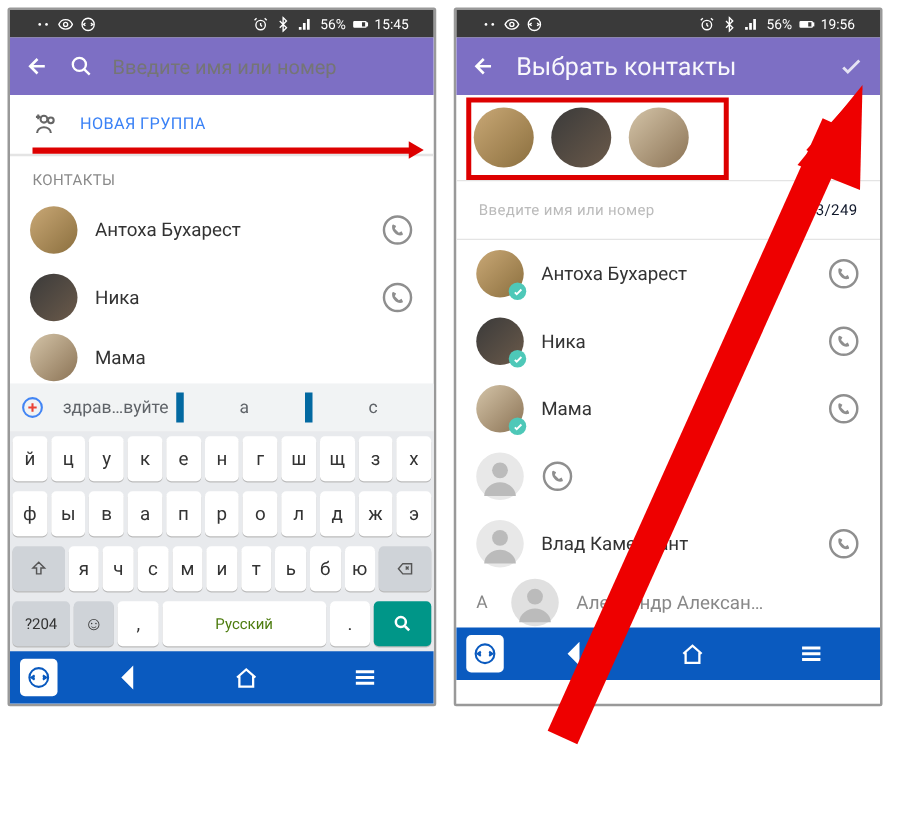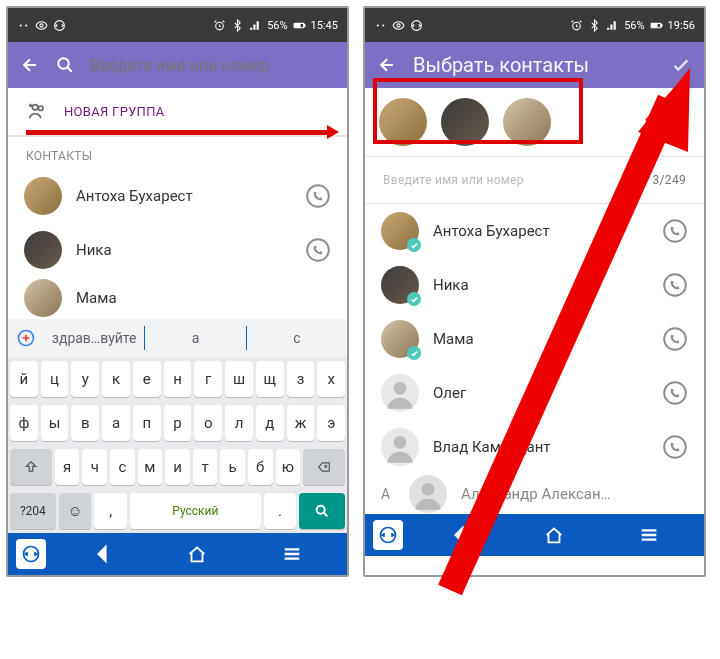--- a/index.html
+++ b/index.html
@@ -1,54 +1,54 @@
 <!DOCTYPE html>
 <html><head>
 <meta charset="utf-8">
 <style>
   * { box-sizing: border-box; margin: 0; padding: 0; font-family: Roboto, Arial, sans-serif; }
   body { background: #fff; width: 720px; height: 659px; position: relative; }
   .container { display: flex; gap: 14px; padding: 6px; }
   .phone { width: 343px; border: 2px solid #999; border-radius: 2px; background: #fff; overflow: hidden; position: relative; }
 
-  .statusbar { background: #3a3a3a; color: #fff; height: 34px; display: flex; align-items: center; justify-content: space-between; padding: 0 9px; font-size: 11px; }
+  .statusbar { background: #3a3a3a; color: #fff; height: 22px; display: flex; align-items: center; justify-content: space-between; padding: 0 20px; font-size: 11px; }
   .statusbar .left, .statusbar .right { display: flex; align-items: center; gap: 5px; }
   .statusbar svg { width: 13px; height: 13px; }
 
   .appbar { background: #7d6fc4; color: #fff; height: 46px; display: flex; align-items: center; padding: 0 12px; gap: 16px; }
   .appbar .back { width: 20px; height: 20px; }
   .appbar .search-ic { width: 18px; height: 18px; }
   .appbar .title { font-size: 20px; flex: 1; opacity: 0.95; }
   .appbar .check { width: 22px; height: 22px; margin-left: auto; opacity: 0.8; }
 
-  .option-row { display: flex; align-items: center; height: 46px; padding: 0 18px; gap: 16px; font-size: 13px; color: #701a75; letter-spacing: 0.3px; }
+  .option-row { display: flex; align-items: center; height: 46px; padding: 0 18px; gap: 16px; font-size: 13px; color: #3b82f6; letter-spacing: 0.3px; }
   .option-row .ic { width: 22px; height: 22px; color: #666; }
   .divider { height: 1px; background: #e4e4e4; }
 
   .red-underline { height: 5px; background: #d00; margin: -4px 18px 0 18px; position: relative; }
   .red-underline::after { content: ""; position: absolute; right: -10px; top: -5px; border-left: 12px solid #d00; border-top: 7px solid transparent; border-bottom: 7px solid transparent; }
 
   .section-hdr { font-size: 12px; color: #8a8a8a; padding: 12px 18px 6px; letter-spacing: 0.3px; display:flex; align-items:center; justify-content:space-between;}
-  .section-hdr .cnt { color:#737373; font-size:12px; }
+  .section-hdr .cnt { color:#0f172a; font-size:12px; }
   .contact { display: flex; align-items: center; height: 54px; padding: 0 16px; gap: 14px; }
   .avatar { width: 38px; height: 38px; border-radius: 50%; background: #ccc; display: flex; align-items: center; justify-content: center; color: #fff; font-size: 12px; flex-shrink:0; position:relative;}
   .avatar.placeholder svg { width: 100%; height: 100%; }
   .contact .name { flex: 1; font-size: 15px; color: #333; }
   .viber-ic { width: 26px; height: 26px; }
   .selbadge { position:absolute; right:-2px; bottom:-2px; width:14px; height:14px; border-radius:50%; background:#4ec8b8; display:flex; align-items:center; justify-content:center; }
   .selbadge svg{width:9px;height:9px;}
 
   .sel-row { display:flex; gap:14px; padding:10px 14px; }
   .sel-row .avatar{ width:48px; height:48px; }
   .red-box { border:4px solid #d00; position:absolute; top:70px; left:8px; width:210px; height:66px; pointer-events:none; }
 
   .gboard { background: #e8eaed; }
   .sugg { display: flex; align-items: center; height: 38px; background: #f1f3f4; }
   .sugg .g { width: 20px; height: 20px; margin: 0 8px; }
-  .sugg .s { flex: 1; text-align: center; color: #5f6368; font-size: 14px; border-right: 1px solid #0369a1; padding: 4px 0; }
+  .sugg .s { flex: 1; text-align: center; color: #5f6368; font-size: 14px; border-right: 6px solid #0369a1; padding: 4px 0; }
   .sugg .s:last-child { border-right: none; }
   .krow { display: flex; padding: 4px 2px; gap: 3px; justify-content:center; }
   .key { background: #fff; border-radius: 4px; box-shadow: 0 1px 0 #bbb; flex:1; height: 36px; display: flex; align-items: center; justify-content: center; font-size: 15px; color: #333; min-width:0;}
   .key.wide { flex: 1.4; background: #cfd3d8; }
   .key.space { flex: 4; font-size: 12px; color: #4d7c0f; }
   .key.go { background: #009688; color: #fff; flex:1.4; }
   .key.shift, .key.bksp { background:#cfd3d8; flex:1.4;}
 
   .navbar { background: #0a5abf; height: 42px; display: flex; align-items: center; padding: 0 8px; gap: 8px; }
   .navbar .tv { width: 30px; height: 30px; background: #fff; border-radius: 4px; display:flex; align-items:center; justify-content:center;}
@@ -348,21 +348,20 @@
             <path d="M9 8c-1 0-1 1-1 2 0 3 3 6 6 6 1 0 2 0 2-1l-1-2-2 1c-1-1-2-2-3-3l1-2-2-1z" fill="#8f8f8f" stroke="none"></path>
           </svg>
         </div>
         <div class="contact">
           <div class="avatar placeholder" style="background: rgb(232, 232, 232);">
             <svg viewBox="0 0 24 24" fill="#bbb">
               <circle cx="12" cy="9" r="4"></circle>
               <path d="M4 22c0-4 4-7 8-7s8 3 8 7z"></path>
             </svg>
           </div>
-          <div class="name">Олег</div>
           <svg class="viber-ic" viewBox="0 0 24 24" fill="none" stroke="#8f8f8f" stroke-width="1.8">
             <circle cx="12" cy="12" r="10"></circle>
             <path d="M9 8c-1 0-1 1-1 2 0 3 3 6 6 6 1 0 2 0 2-1l-1-2-2 1c-1-1-2-2-3-3l1-2-2-1z" fill="#8f8f8f" stroke="none"></path>
           </svg>
         </div>
         <div class="contact">
           <div class="avatar placeholder" style="background: rgb(232, 232, 232);">
             <svg viewBox="0 0 24 24" fill="#bbb">
               <circle cx="12" cy="9" r="4"></circle>
               <path d="M4 22c0-4 4-7 8-7s8 3 8 7z"></path>

